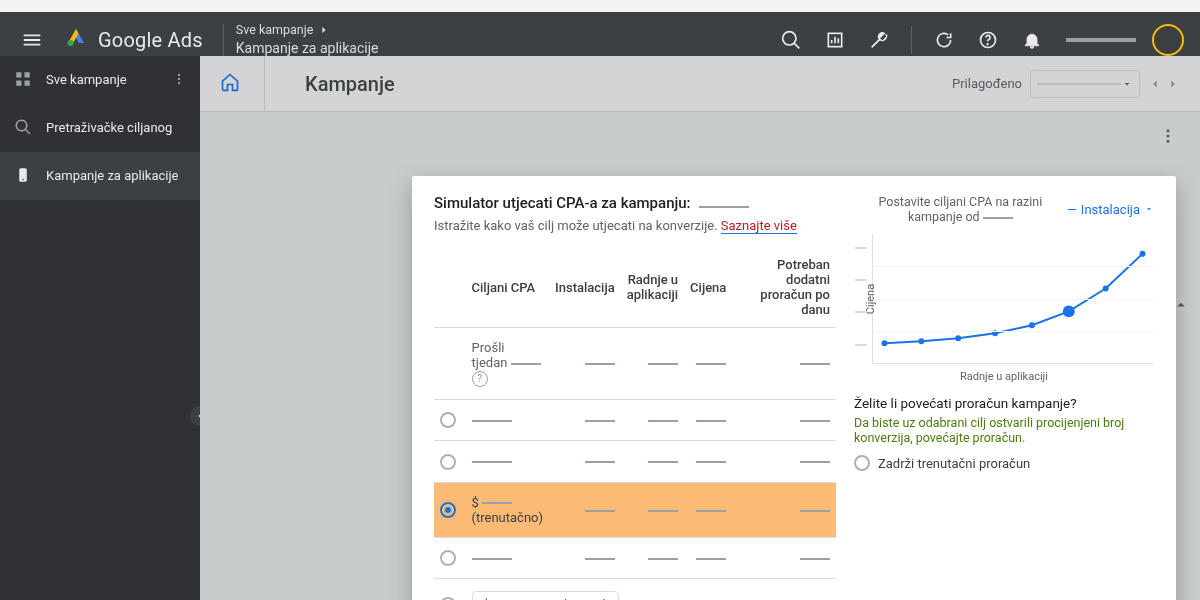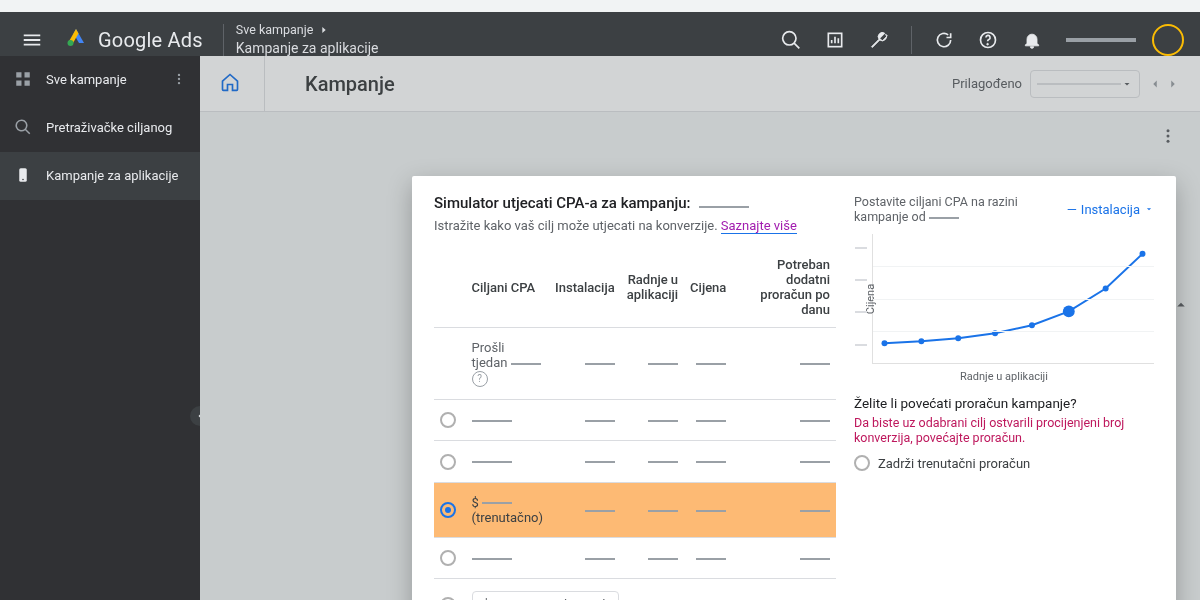--- a/index.html
+++ b/index.html
@@ -52,46 +52,46 @@
 
 .overlay { position: absolute; inset: 0; background: rgba(60,64,67,0.2); }
 .modal { position: absolute; top: 120px; left: 212px; right: 24px; background: #fff; border-radius: 2px; box-shadow: 0 8px 24px rgba(0,0,0,0.25); display: flex; flex-direction: column; }
 .modal-body { display: flex; padding: 18px 22px 10px 22px; gap: 18px; }
 .modal-left { flex: 1; }
 .modal-right { width: 300px; }
 
 .mtitle-row { display: flex; align-items: baseline; gap: 8px; margin-bottom: 6px; }
 .mtitle { font-size: 15px; font-weight: 500; color: #202124; }
 .msub { font-size: 13px; color: #5f6368; margin-bottom: 14px; }
-.link { color: #a21caf; border-bottom: 1px solid #1a73e8; cursor: pointer; text-align: right; }
+.link { color: #b91c1c; border-bottom: 1px solid #1a73e8; cursor: pointer; text-align: right; }
 
 .sim-table { width: 100%; border-collapse: collapse; font-size: 13px; }
 .sim-table th { text-align: left; font-weight: 500; color: #3c4043; padding: 10px 6px; border-bottom: 1px solid #dadce0; }
 .sim-table th.r, .sim-table td.r { text-align: right; }
 .sim-table td { padding: 12px 6px; border-bottom: 1px solid #dadce0; color: #5f6368; vertical-align: middle; }
 .sim-table tr.hl td { background: #fdba74; }
 .sim-table tr.nb td { border-bottom: none; }
 .radio { width: 16px; height: 16px; border: 2px solid #b0b0b0; border-radius: 50%; display: inline-block; vertical-align: middle; position: relative; }
 .radio.on { border-color: #1a73e8; }
 .radio.on::after { content: ""; position: absolute; inset: 3px; background: #1a73e8; border-radius: 50%; }
 .ph { display: inline-block; height: 2px; background: #9aa0a6; vertical-align: middle; }
 .ph.w40 { width: 40px; } .ph.w50 { width: 50px; } .ph.w30 { width: 30px; }
 .qmark { width: 16px; height: 16px; border: 1.5px solid #9aa0a6; border-radius: 50%; display: inline-flex; align-items: center; justify-content: center; font-size: 10px; color: #9aa0a6; }
 .setother-btn { border: 1px solid #dadce0; border-radius: 4px; padding: 5px 10px; display: inline-flex; align-items: center; gap: 6px; font-size: 13px; color: #5f6368; cursor: pointer; }
 
-.chart-title { font-size: 12.5px; color: #5f6368; margin-bottom: 10px; display: flex; align-items: center; justify-content: space-between; }
+.chart-title { font-size: 12.5px; color: #5f6368; margin-bottom: 10px; display: flex; align-items: center; justify-content: space-between; text-align: center; }
 .legend-dd { color: #1a73e8; font-size: 13px; display: inline-flex; align-items: center; gap: 4px; cursor: pointer; }
 .chart-area { position: relative; height: 130px; border-left: 1px solid #e0e0e0; border-bottom: 1px solid #e0e0e0; margin-left: 18px; }
 .ylabel { position: absolute; left: -18px; top: 50%; transform: translateY(-50%) rotate(-90deg); transform-origin: center; font-size: 11px; color: #5f6368; }
 .xlabel { text-align: center; font-size: 11px; color: #5f6368; margin-top: 6px; }
 .gridline { position: absolute; left: 0; right: 0; height: 1px; background: #f1f3f4; }
 .ytick { position: absolute; left: -18px; width: 12px; height: 2px; background: #dadce0; }
 
 .q-title { font-size: 13.5px; font-weight: 400; color: #202124; margin-top: 12px; margin-bottom: 4px; }
-.q-sub { font-size: 12.5px; color: #be185d; margin-bottom: 10px; }
+.q-sub { font-size: 12.5px; color: #4d7c0f; margin-bottom: 10px; }
 .opt-row { display: flex; align-items: center; gap: 8px; font-size: 13px; color: #3c4043; margin-bottom: 6px; }
 
 
 .bg-kebab { position: absolute; top: 68px; right: 20px; width: 24px; height: 24px; display: flex; align-items: center; justify-content: center; }
 .bg-kebab svg { fill: #5f6368; width: 18px; height: 18px; }
 .bg-chevron { position: absolute; right: 10px; top: 240px; }
 .bg-chevron svg { width: 18px; height: 18px; fill: #5f6368; }
 </style>
 </head>
 <body>

